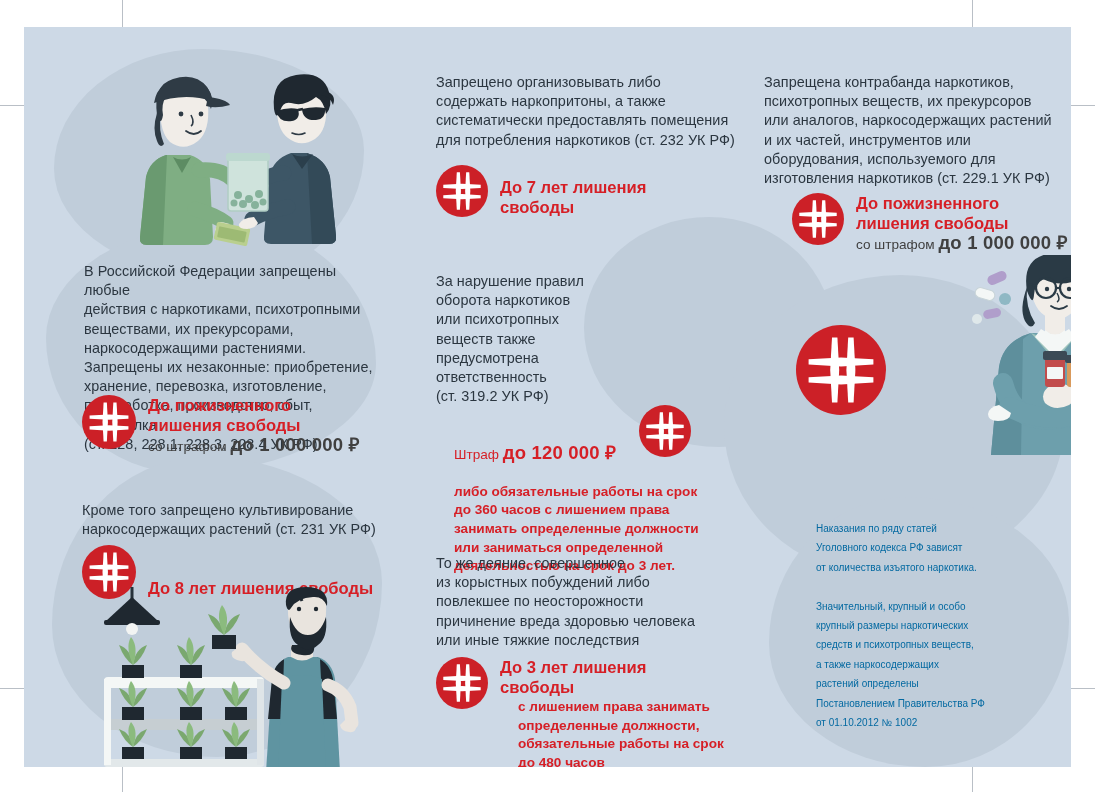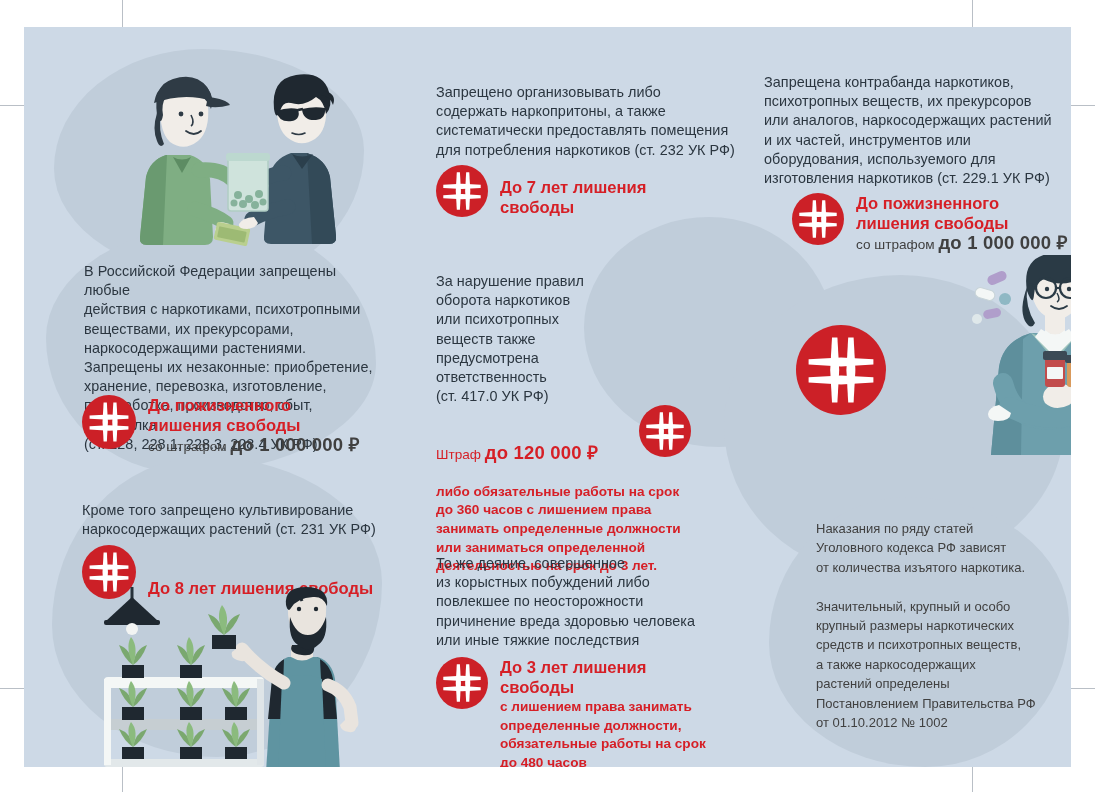--- a/index.html
+++ b/index.html
@@ -71,41 +71,42 @@
     line-height: 18px;
     white-space: pre-line;
   }
   .pl-sub b { font-size: 18.5px; font-weight: bold; letter-spacing: 0.2px; }
   .pl-body {
     color: #d61f26;
     font-weight: bold;
     font-size: 13.6px;
     line-height: 18.6px;
     white-space: pre-line;
+    margin-left: 18px;
   }
   .pl-body .big { font-size: 18.5px; letter-spacing: 0.2px; }
   .pl-body .reg { font-weight: normal; }
 
   
   .hash-icon { flex: none; display: block; }
 
   
   .illu { position: absolute; }
 
   
   #illu-deal { left: 78px; top: 42px; width: 280px; height: 195px; }
   
   #illu-pharm { left: 585px; top: 228px; width: 175px; height: 200px; }
   
   #illu-grow { left: 68px; top: 560px; width: 300px; height: 185px; }
 
   .legal-note {
     position: absolute;
-    color: #404040;
-    font-size: 13px;
+    color: #0369a1;
+    font-size: 10px;
     line-height: 19.4px;
     white-space: pre-line;
   }
 </style>
 </head>
 <body>
 
 <div id="poster">
 
   <div class="cropmark cm-h" style="left:0px;  top:105px;"></div>
@@ -323,21 +324,21 @@
         <path d="M210 14 q-4 -10 -10 -6" stroke="#1f2830" stroke-width="3" fill="none"></path>
 
         <path d="M194 18 q-2 -18 20 -18 q23 0 21 19 q-4 -10 -14 -9 q-16 1 -22 11 q-3 5 -5 -3 z" fill="#1f2830"></path>
         <circle cx="207" cy="22" r="2.2" fill="#1f2830"></circle>
         <circle cx="224" cy="22" r="2.2" fill="#1f2830"></circle>
       </svg>
     </div>
 
     <div class="col" id="col-mid">
 
-      <div class="body-text" style="left:52px; top:56px; width:300px;">Запрещено организовывать либо
+      <div class="body-text" style="left:52px; top:46px; width:300px;">Запрещено организовывать либо
 содержать наркопритоны, а также
 систематически предоставлять помещения
 для потребления наркотиков (ст. 232 УК РФ)</div>
 
       <div class="penalty" style="left:52px; top:138px;justify-content:space-between;">
         <svg class="hash-icon" width="52" height="52" viewBox="0 0 100 100">
           <circle cx="50" cy="50" r="50" fill="#cc2027"></circle>
           <g fill="#ffffff">
             <path d="M40 14 l6 0 l2 36 l-2 36 l-6 0 l-2 -36 z"></path>
             <path d="M58 14 l6 0 l2 36 l-2 36 l-6 0 l-2 -36 z"></path>
@@ -396,21 +397,21 @@
 
         <path d="M76 76 q10 10 20 0" stroke="#f4f7f6" stroke-width="2" fill="none"></path>
       </svg>
 
       <div class="body-text" style="left:52px; top:245px; width:160px;">За нарушение правил
 оборота наркотиков
 или психотропных
 веществ также
 предусмотрена
 ответственность
-(ст. 417.0 УК РФ)</div>
+(ст. 319.2 УК РФ)</div>
 
       <svg class="hash-icon" style="position:absolute; left:255px; top:378px;" width="52" height="52" viewBox="0 0 100 100">
         <circle cx="50" cy="50" r="50" fill="#cc2027"></circle>
         <g fill="#ffffff">
           <path d="M40 14 l6 0 l2 36 l-2 36 l-6 0 l-2 -36 z"></path>
           <path d="M58 14 l6 0 l2 36 l-2 36 l-6 0 l-2 -36 z"></path>
           <path d="M14 38 l0 6 l36 2 l36 -2 l0 -6 l-36 -2 z"></path>
           <path d="M14 58 l0 6 l36 2 l36 -2 l0 -6 l-36 -2 z"></path>
         </g>
       </svg>

